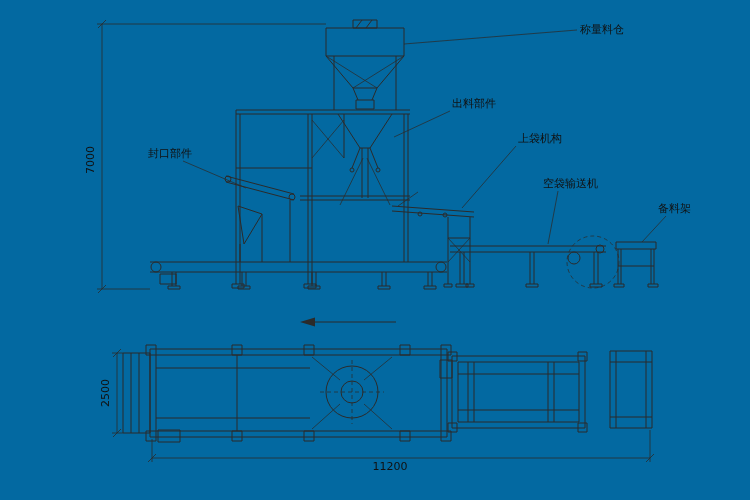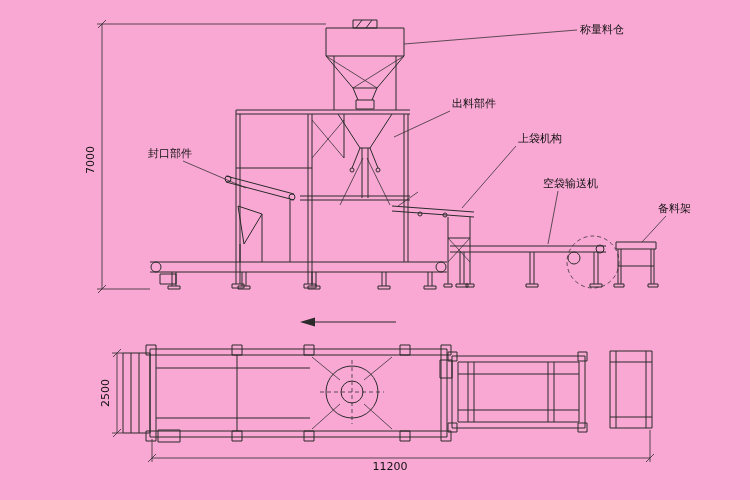--- a/index.html
+++ b/index.html
@@ -1,16 +1,16 @@
 <!DOCTYPE html>
 <html><head>
 <meta charset="utf-8">
 <style>
   html,body{margin:0;padding:0;background:#ffffff;}
-  #canvas{position:relative;width:750px;height:500px;background:#f9a8d4;overflow:hidden;
+  #canvas{position:relative;width:750px;height:500px;background:#0369a1;overflow:hidden;
           font-family:"DejaVu Sans", sans-serif;}
   svg line, svg rect, svg circle, svg polyline, svg polygon, svg path{
     fill:none;stroke:#2b2b2b;stroke-width:1;vector-effect:non-scaling-stroke;}
   svg .thin{stroke-width:0.75;}
   svg .dash{stroke-dasharray:4 3;stroke-width:0.75;}
   svg .dim{stroke-width:0.8;}
   svg .solid{fill:#2b2b2b;stroke:none;}
   svg text{fill:#111;stroke:none;font-family:"DejaVu Sans", sans-serif;font-size:11px;}
   svg .dimtext{font-size:11px;}
 </style>

